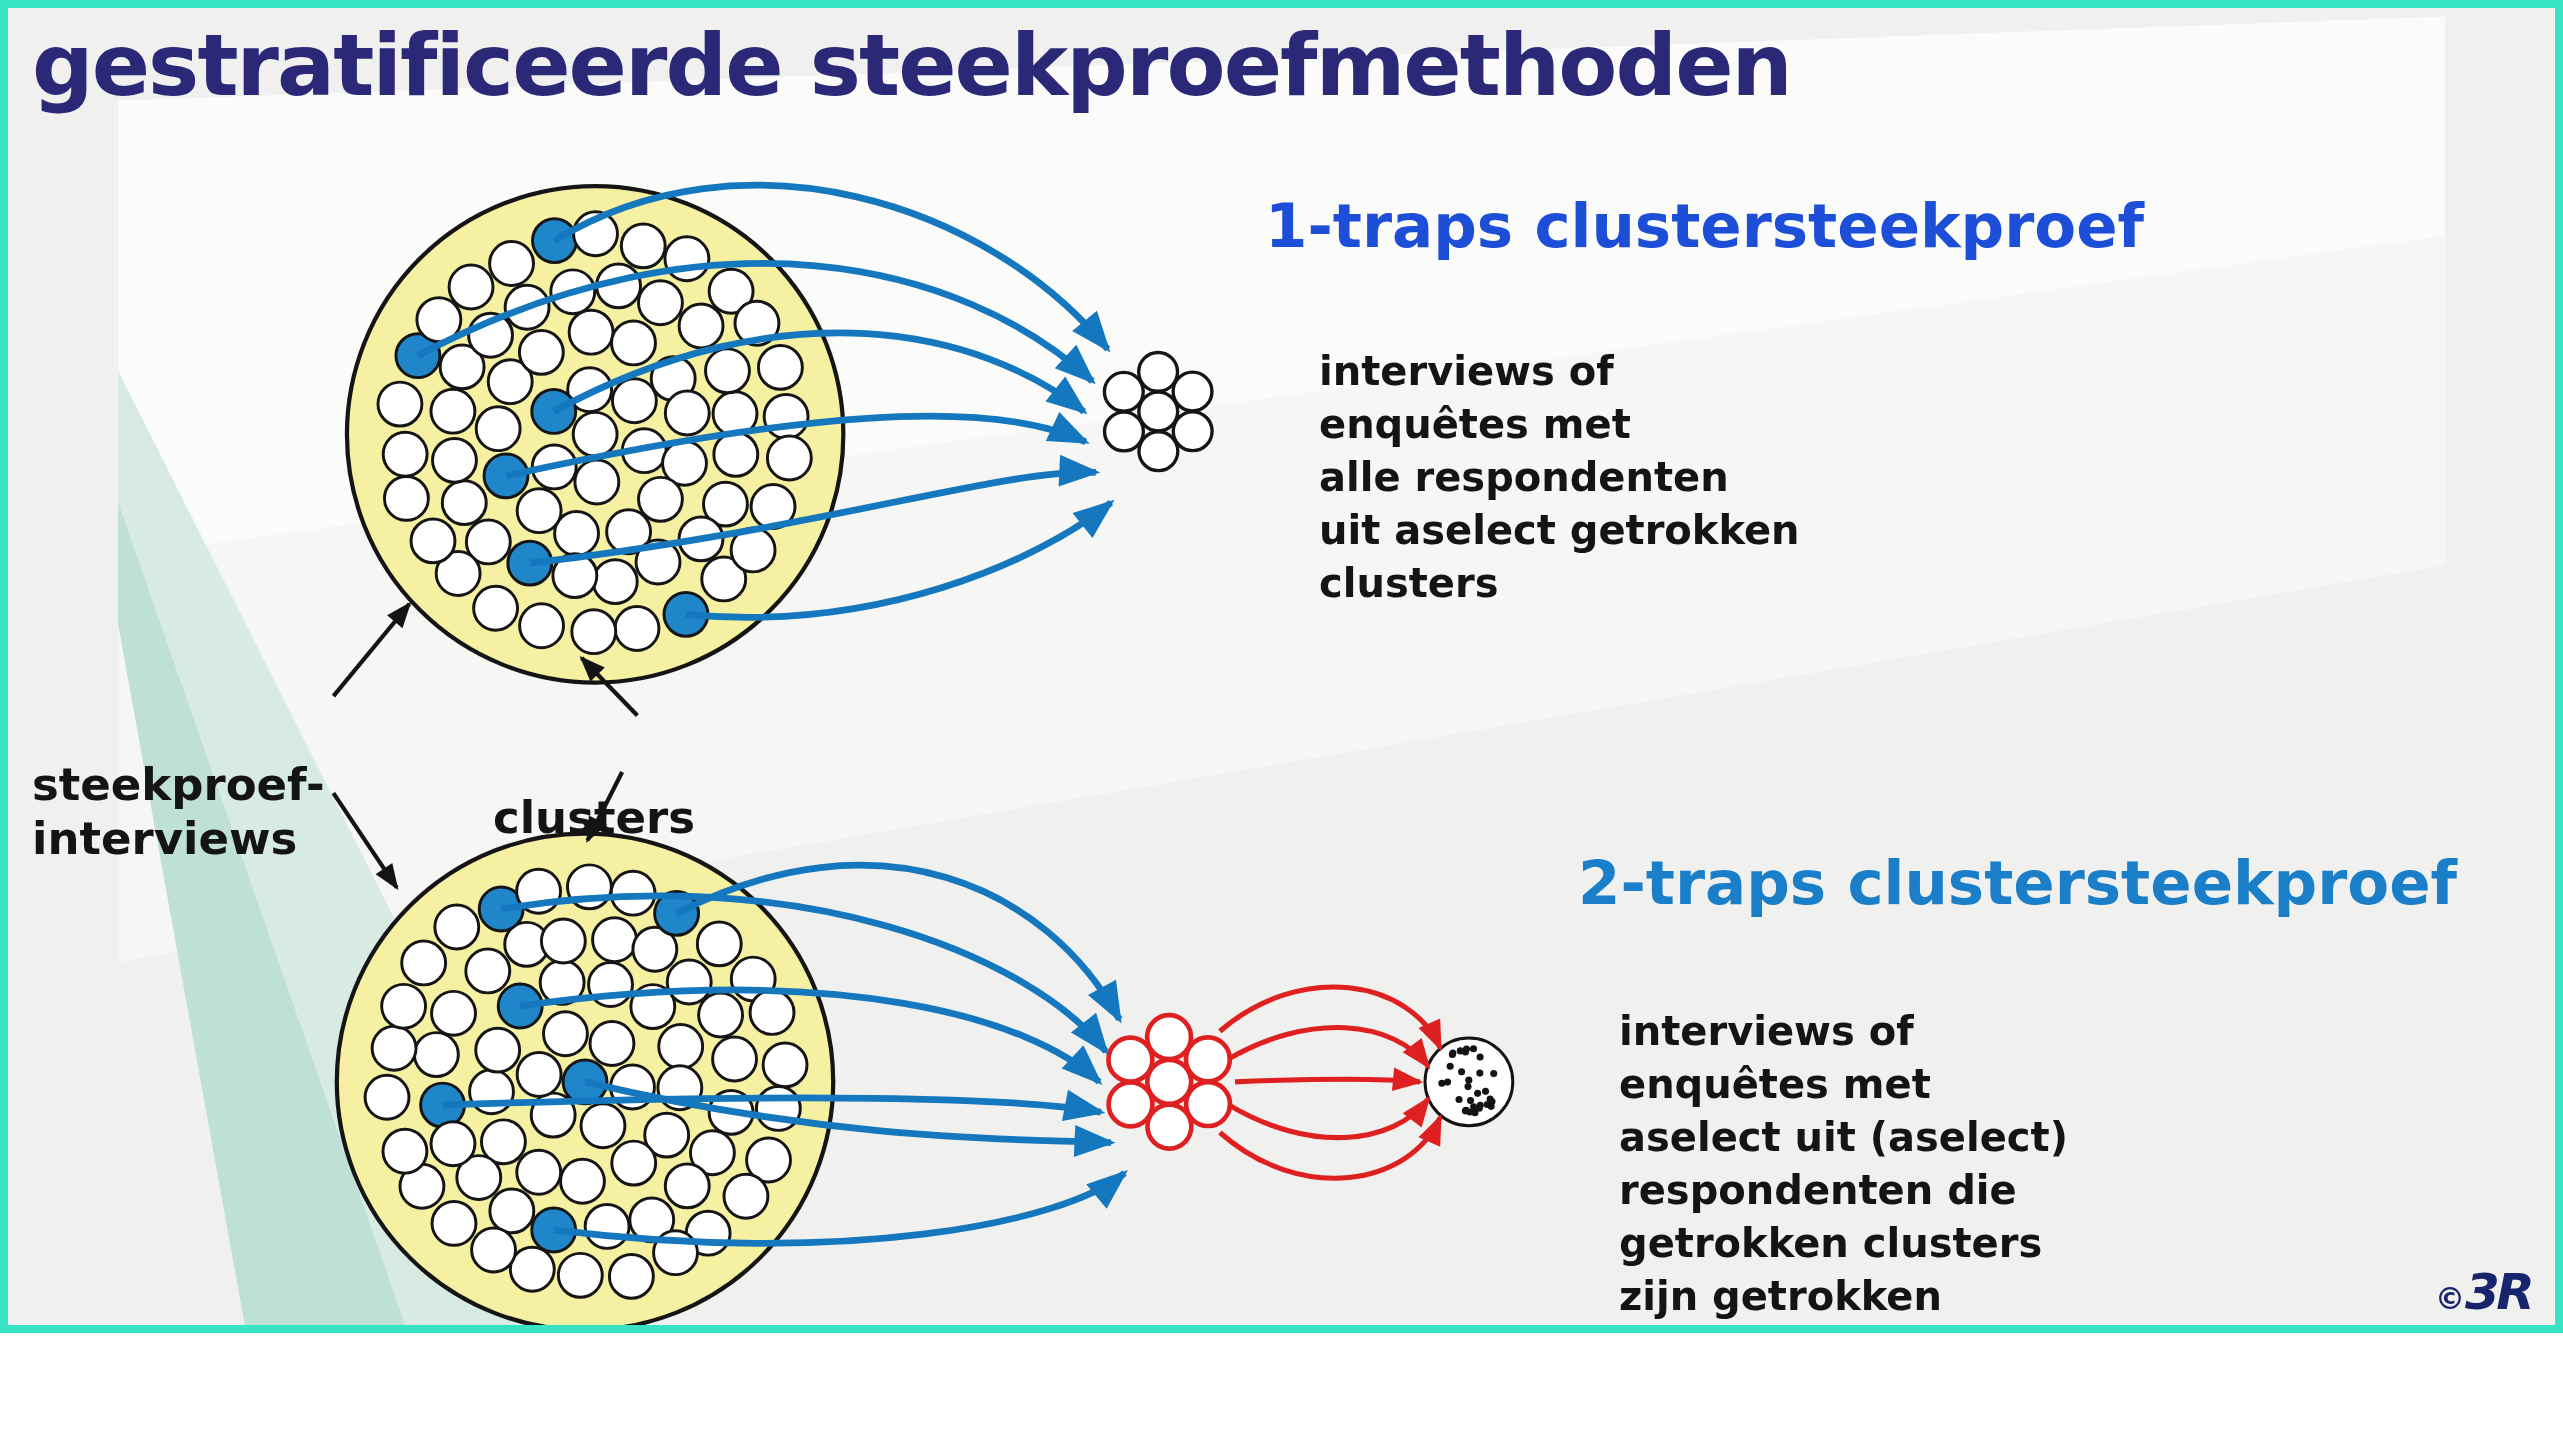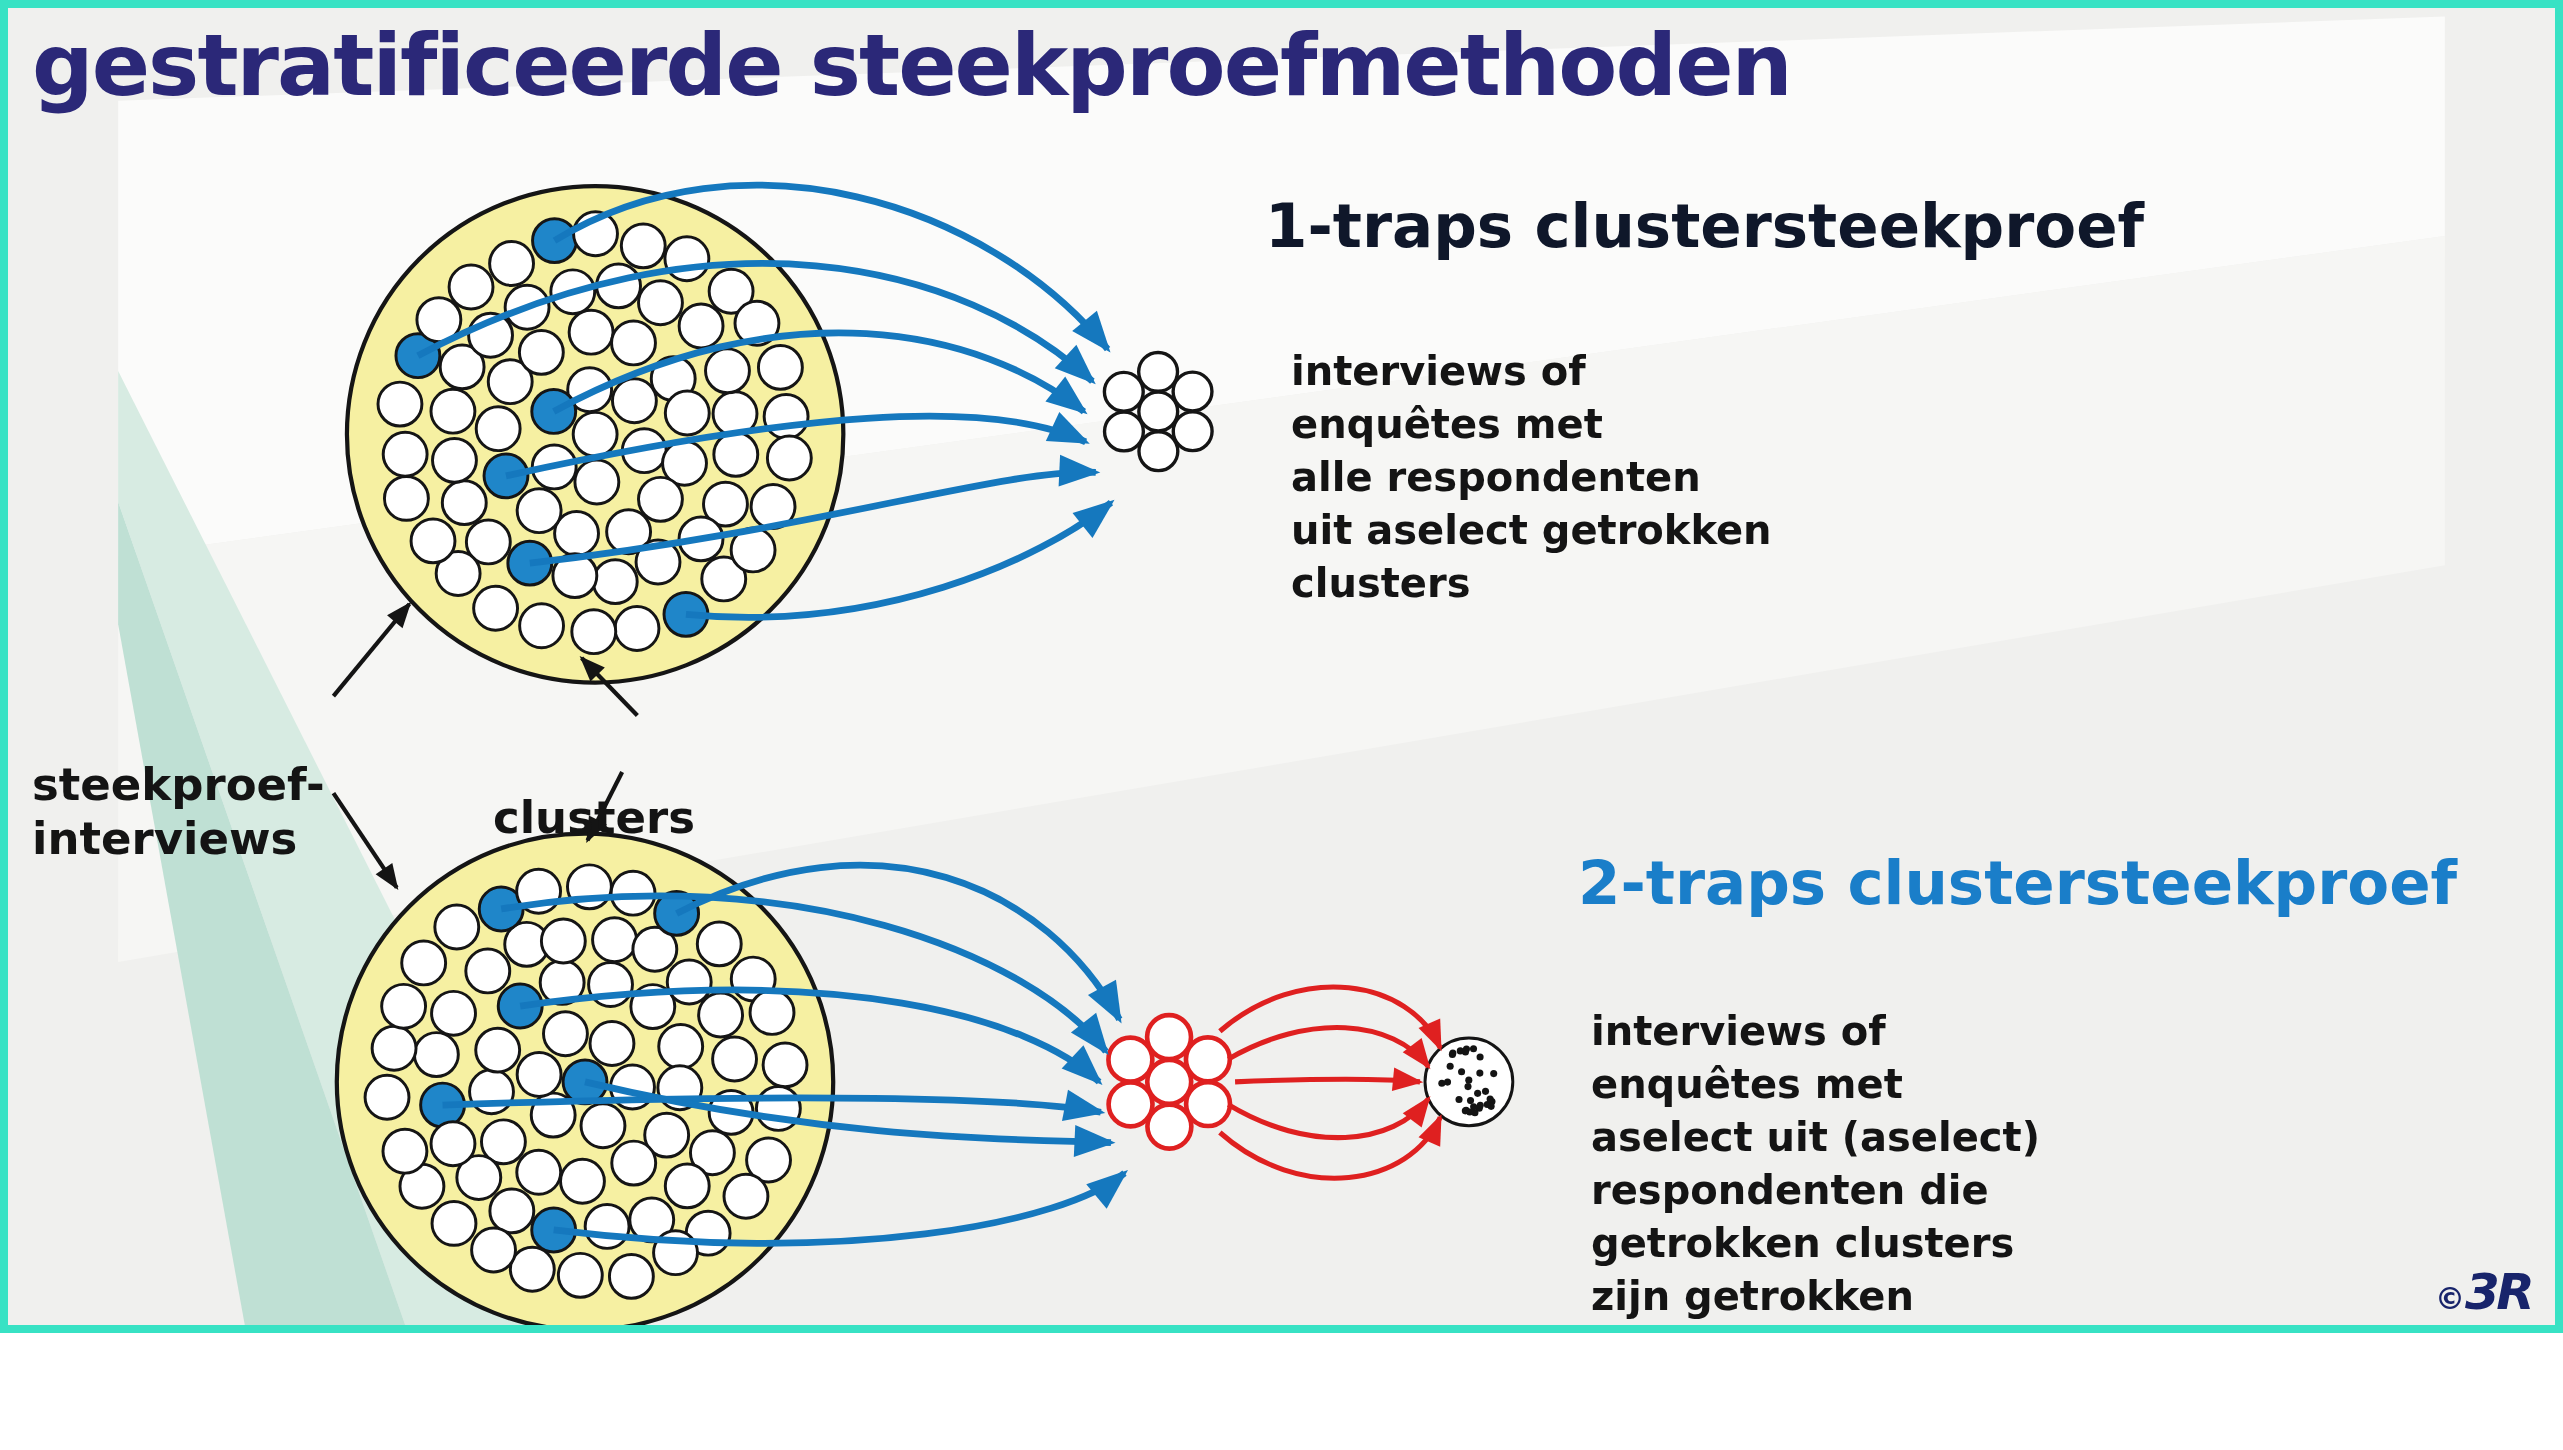--- a/index.html
+++ b/index.html
@@ -4,21 +4,21 @@
 <style>
   *{margin:0;padding:0;box-sizing:border-box;}
   html,body{width:2563px;height:1451px;}
   body{font-family:"DejaVu Sans","Liberation Sans",sans-serif;background:#fff;}
   .slide{position:relative;width:2563px;height:1333px;border:8.4px solid #38e2c4;background:#f0f0ee;overflow:hidden;}
   #scene{position:absolute;left:0;top:0;width:100%;height:100%;display:block;}
   .title{position:absolute;left:24px;top:7.4px;font-size:86px;font-weight:800;color:#2b2878;letter-spacing:-1.9px;white-space:nowrap;}
   .h-blue{position:absolute;font-weight:800;color:#1a7ec9;white-space:nowrap;}
   .h1{left:1257px;top:182px;font-size:61px;}
   .h2{left:1570px;top:839px;font-size:61px;}
-  .desc{position:absolute;color:#141414;font-weight:700;font-size:40px;line-height:53px;}
+  .desc{position:absolute;color:#141414;font-weight:700;font-size:40px;line-height:53px;margin-left:28px;}
   .desc1{left:1283px;top:337px;}
   .desc2{left:1583px;top:997px;}
   .lbl{position:absolute;color:#141414;font-weight:700;font-size:45px;line-height:54px;}
   .pop{left:24px;top:750px;width:326px;}
   .clu{left:485px;top:783px;}
   .logo{position:absolute;right:24px;bottom:3.7px;color:#18246b;font-weight:700;font-size:30px;white-space:nowrap;}
   .logo b{font-size:50px;font-style:italic;letter-spacing:-3.7px;}
 </style>
 </head>
 <body>
@@ -259,21 +259,21 @@
       <g>
         <line x1="255" y1="815" x2="345" y2="706" stroke="#141414" stroke-width="5" marker-end="url(#mk)"></line>
         <line x1="255" y1="930" x2="330" y2="1042" stroke="#141414" stroke-width="5" marker-end="url(#mk)"></line>
         <line x1="615" y1="838" x2="549" y2="770" stroke="#141414" stroke-width="5" marker-end="url(#mk)"></line>
         <line x1="597" y1="905" x2="556" y2="986" stroke="#141414" stroke-width="5" marker-end="url(#mk)"></line>
       </g>
     </svg>
 
   <h1 class="title" style="color: rgb(43, 40, 120);">gestratificeerde steekproefmethoden</h1>
 
-  <div class="h-blue h1" style="color: #0f172a;">1-traps clustersteekproef</div>
+  <div class="h-blue h1" style="color: #1d4ed8;">1-traps clustersteekproef</div>
 
   <div class="desc desc1">
     <div>interviews of</div>
     <div>enquêtes met</div>
     <div>alle respondenten</div>
     <div>uit aselect getrokken</div>
     <div>clusters</div>
   </div>
 
   <div class="lbl pop">

